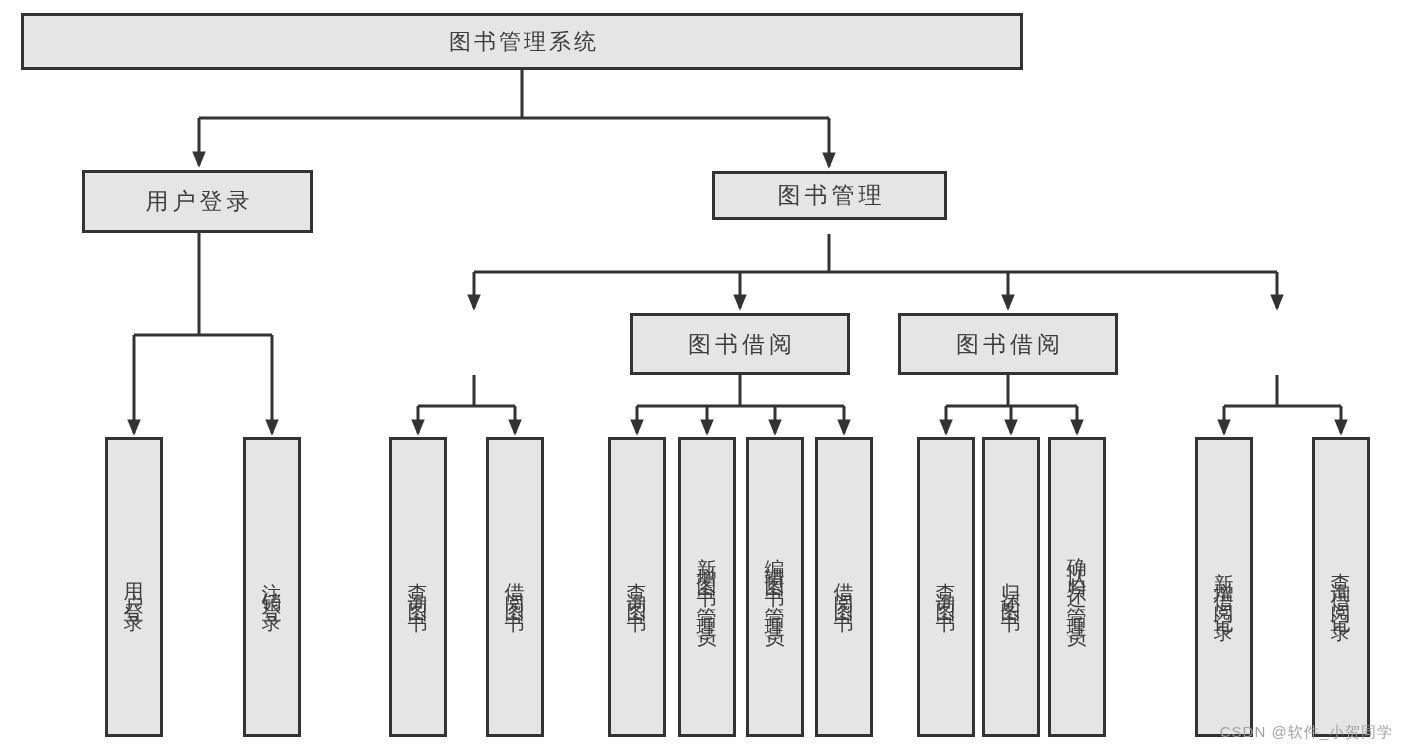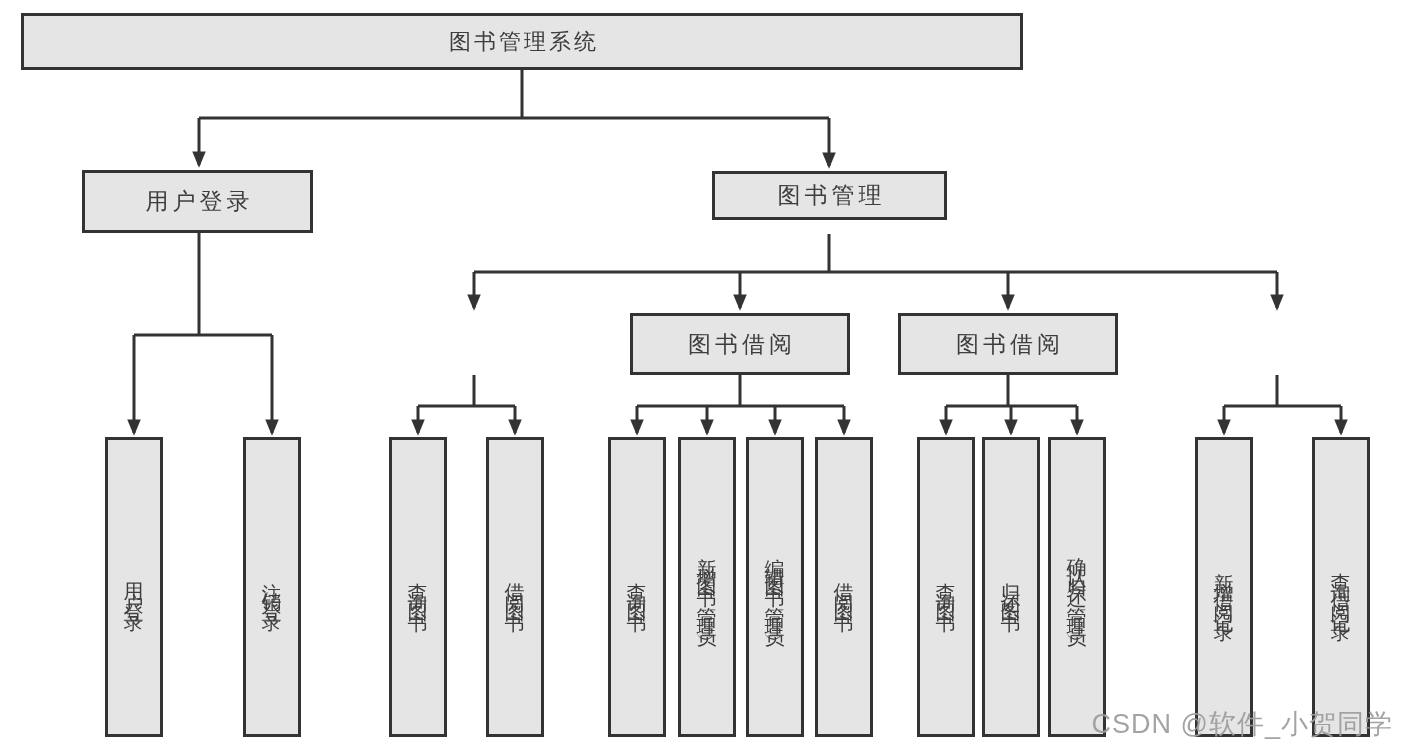--- a/index.html
+++ b/index.html
@@ -46,21 +46,21 @@
     writing-mode: vertical-rl;
     text-orientation: mixed;
     font-size: 20px;
     letter-spacing: 10px;
     line-height: 1;
   }
   .watermark {
     position: absolute;
     right: 12px;
     bottom: 5px;
-    font-size: 27px;
+    font-size: 15px;
     letter-spacing: 1px;
     color: rgba(158, 158, 158, 0.95);
     z-index: 5;
     white-space: nowrap;
     margin-top: 30px;
   }
 </style>
 <title>图书管理系统</title></head>
 <body>
 

